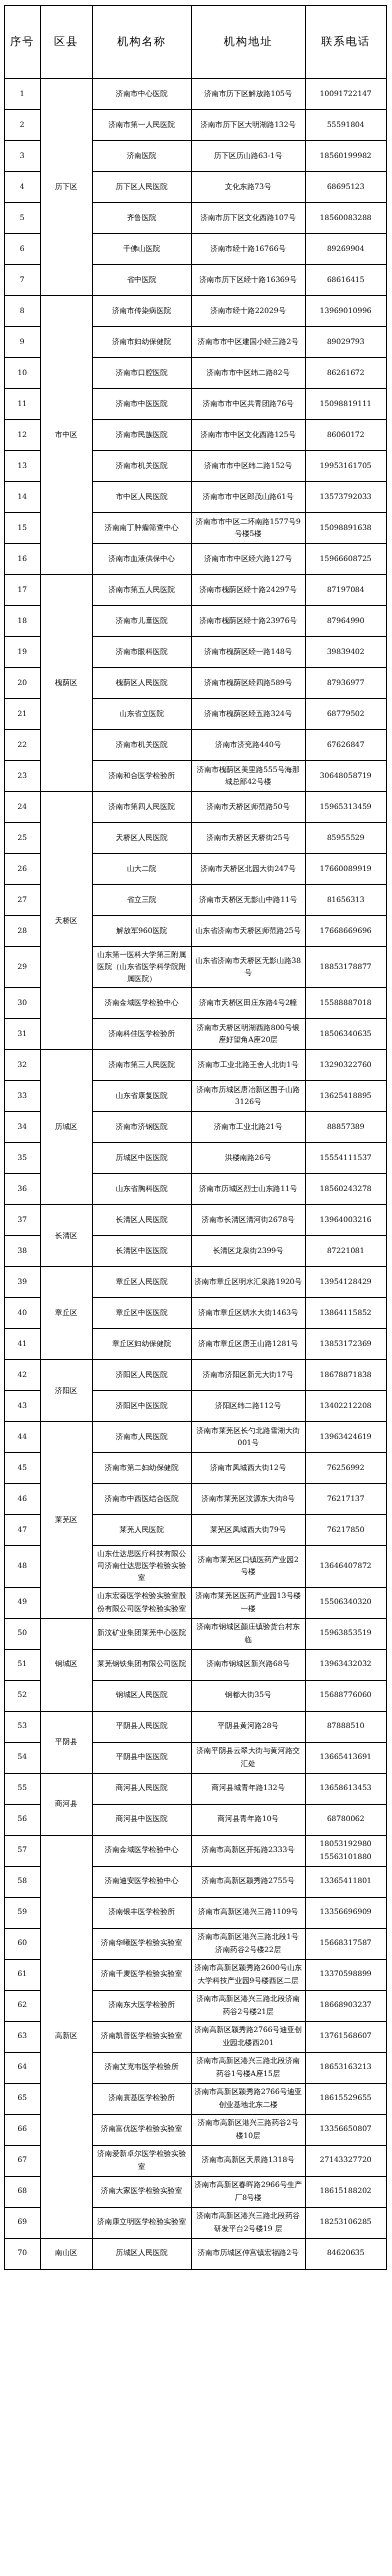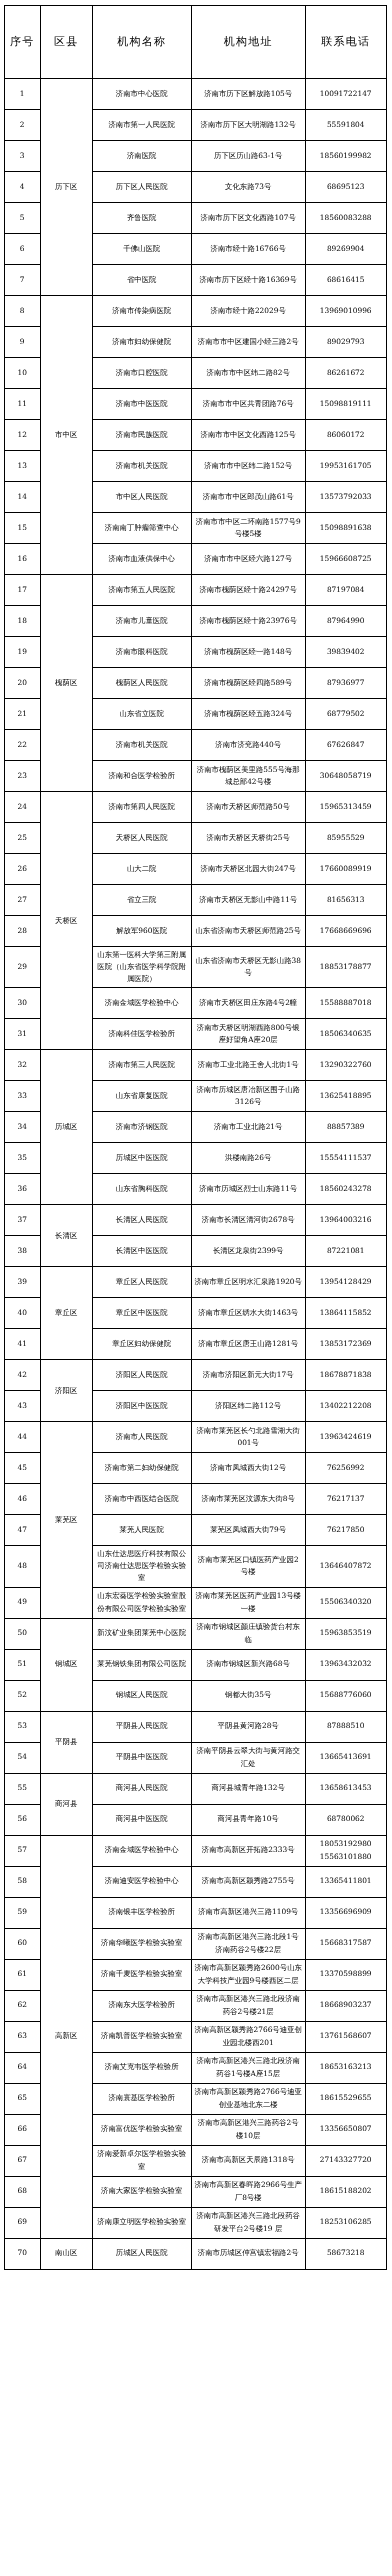--- a/index.html
+++ b/index.html
@@ -491,18 +491,18 @@
           <td class="c-no">69</td>
           <td class="c-name">济南康立明医学检验实验室</td>
           <td class="c-addr">济南市高新区港兴三路北段药谷研发平台2号楼19 层</td>
           <td class="c-tel">18253106285</td>
         </tr>
         <tr>
           <td class="c-no">70</td>
           <td class="c-dist" rowspan="1">南山区</td>
           <td class="c-name">历城区人民医院</td>
           <td class="c-addr">济南市历城区仲宫镇宏福路2号</td>
-          <td class="c-tel">58673218</td>
+          <td class="c-tel">84620635</td>
         </tr>
       </tbody>
   </table>
 </div>
 
 
 </body></html>

